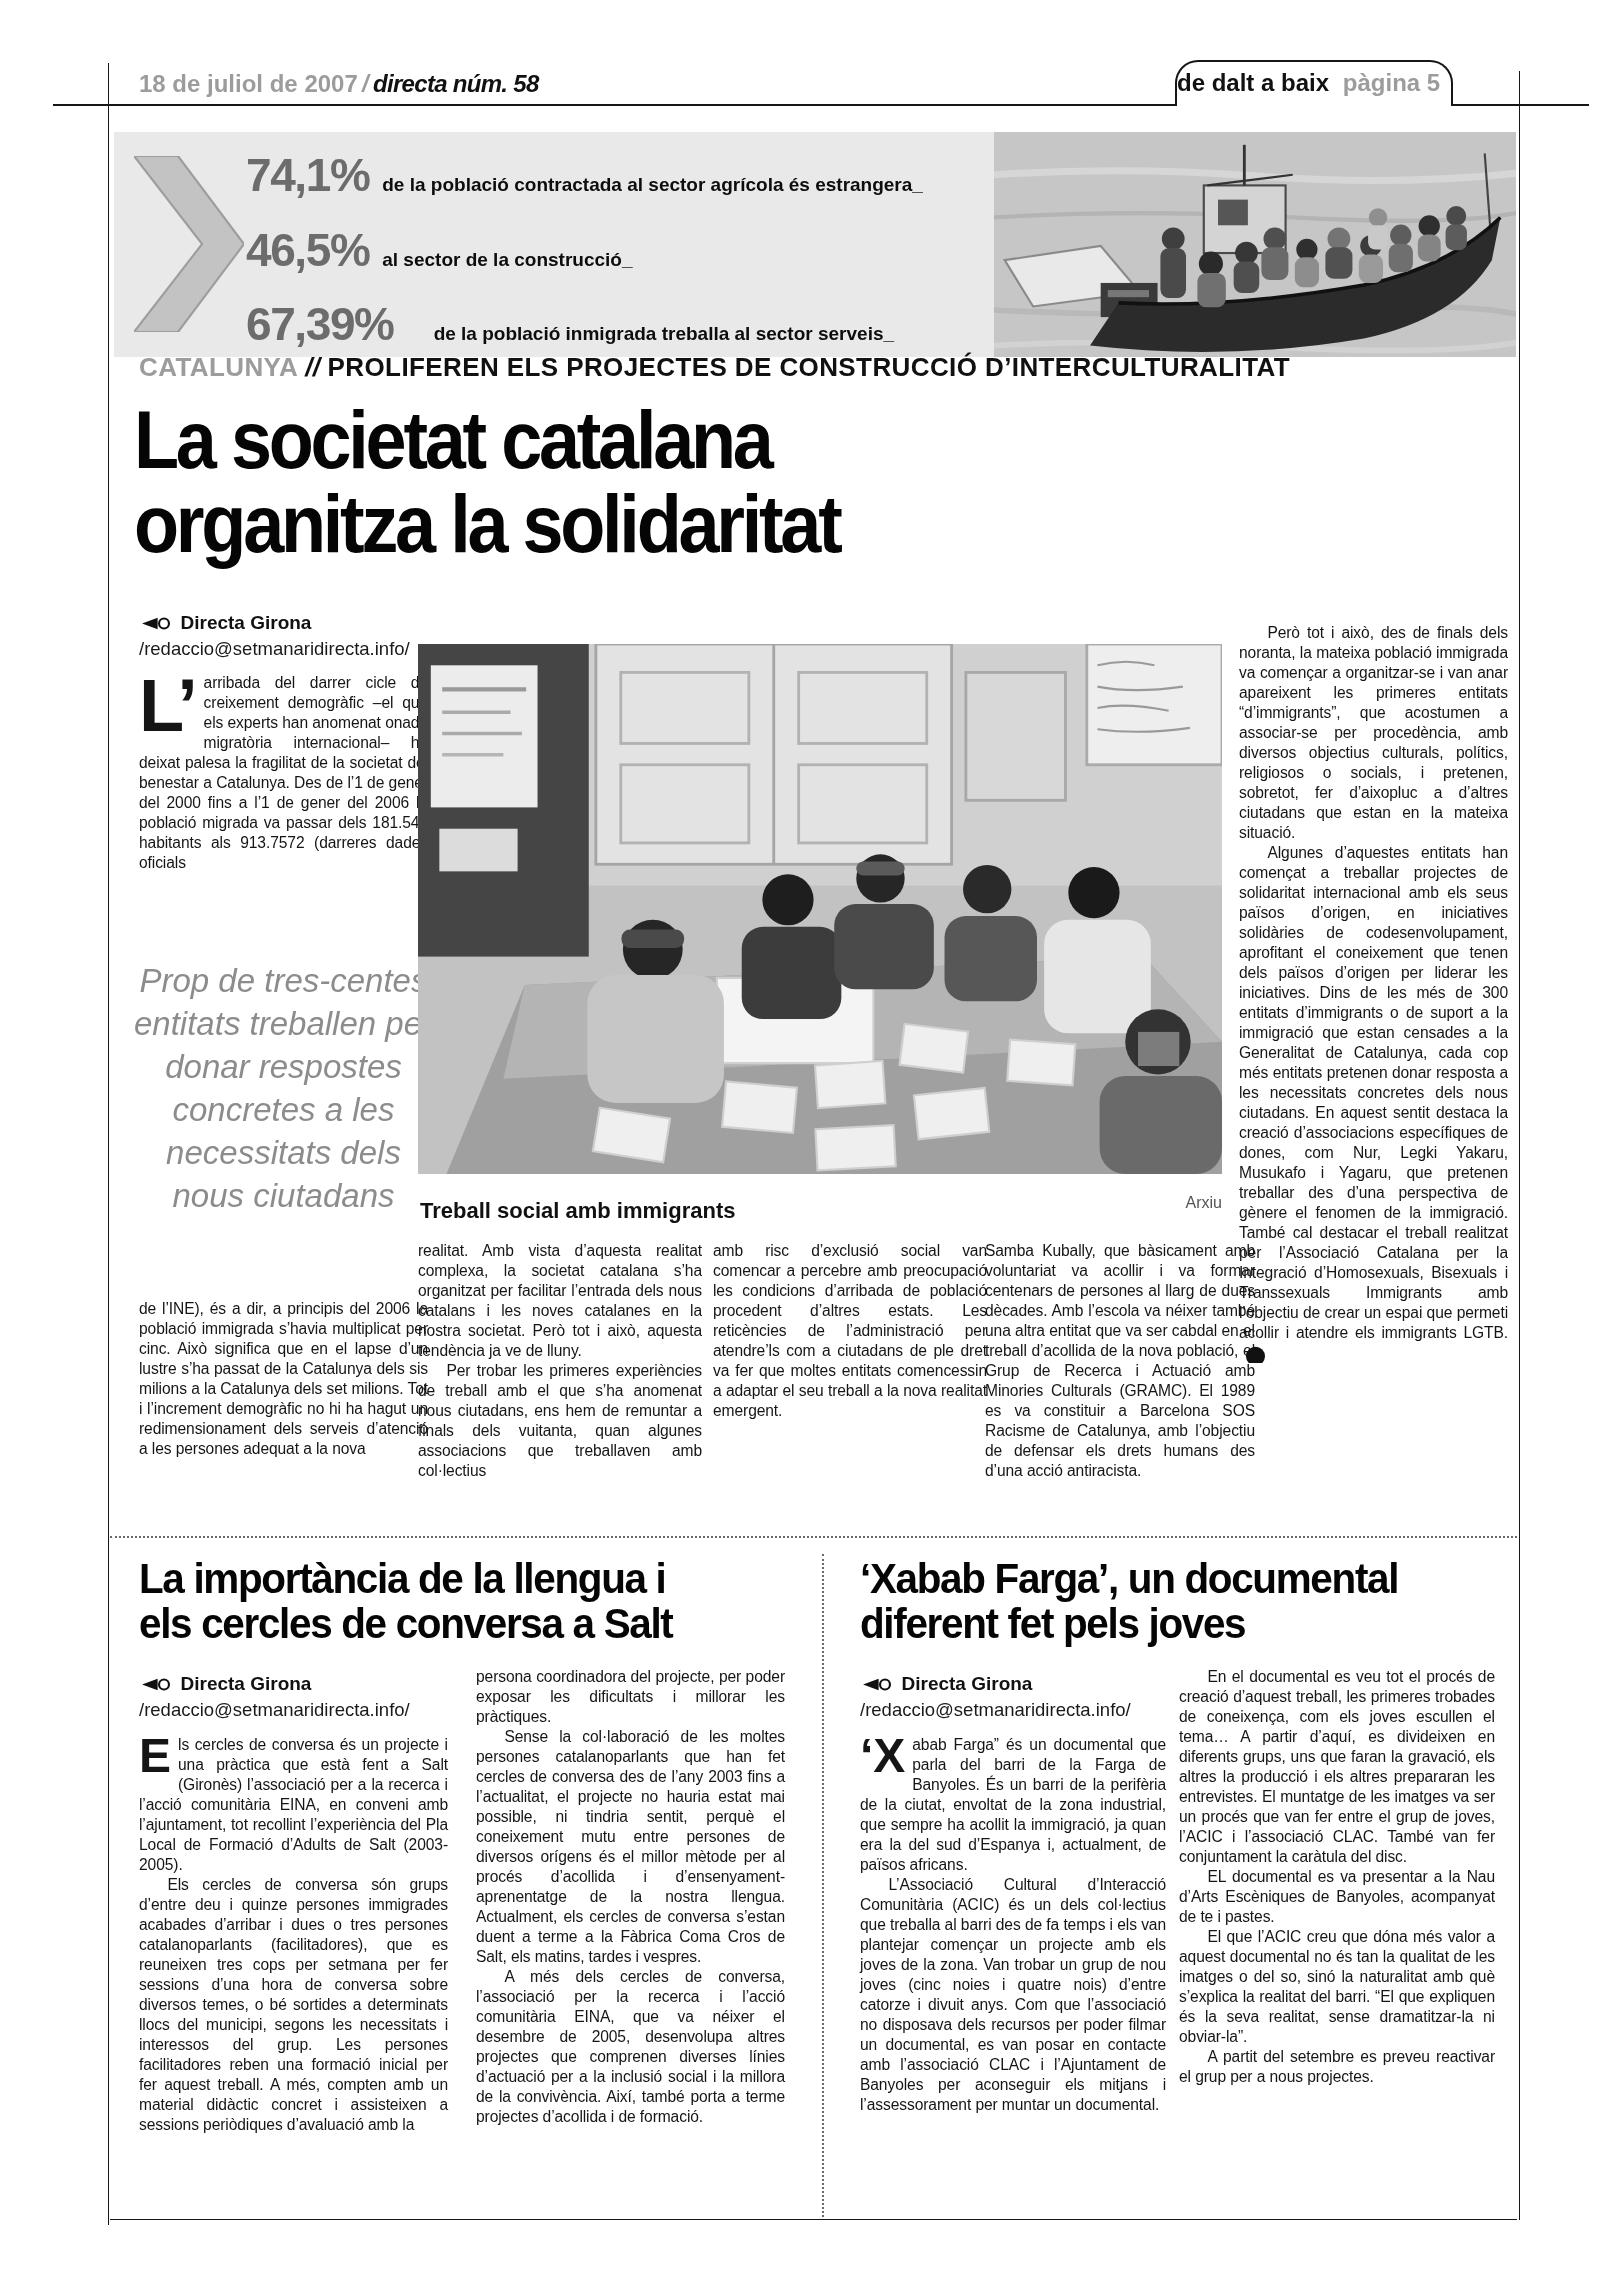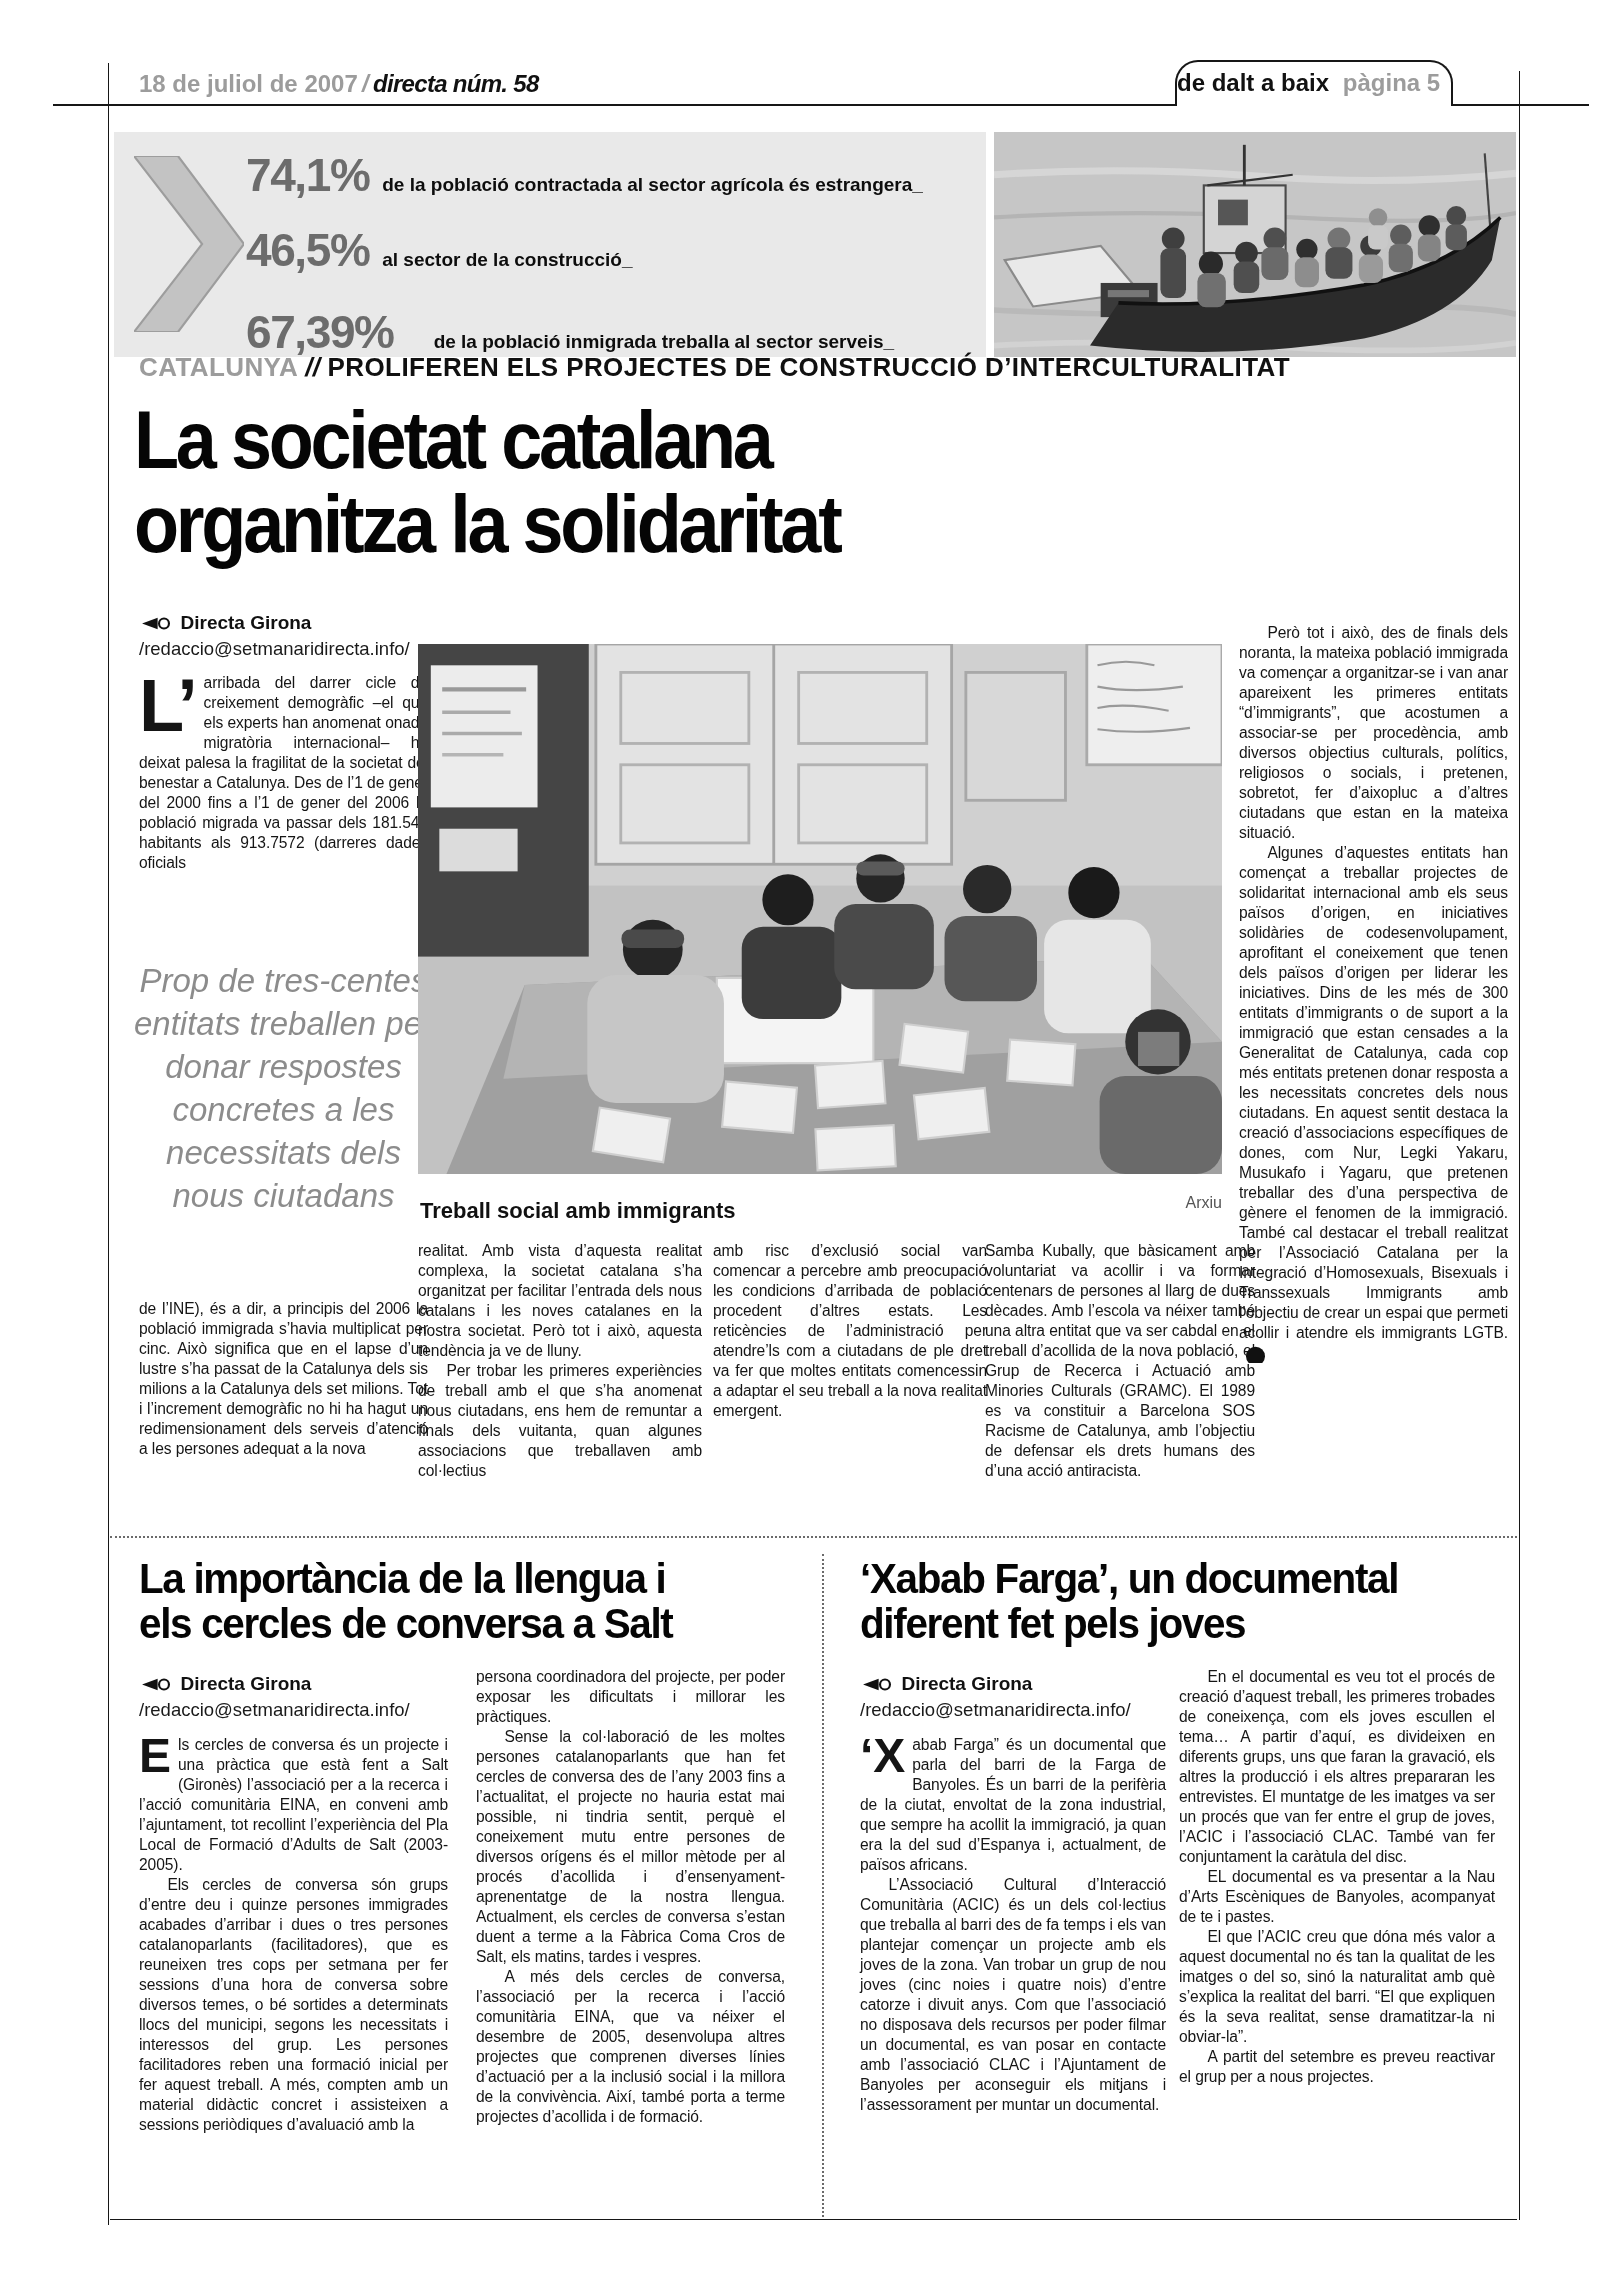--- a/index.html
+++ b/index.html
@@ -19,24 +19,24 @@
   .header-left{left:139px;top:70px;font-size:24px;font-weight:bold;white-space:nowrap;}
   .header-left .date{color:#9c9c9c;text-align:right;}
   .header-left .slash{color:#9c9c9c;font-style:italic;padding:0 4.3px;}
   .header-left .issue{color:#111;font-style:italic;letter-spacing:-0.7px;}
   .section-tab{left:1175px;top:60px;width:274px;height:44px;background:#fff;
       border:2.1px solid #161616;border-bottom:none;border-radius:23px 23px 0 0;
       line-height:41px;font-size:24px;font-weight:bold;white-space:nowrap;}
   .section-tab .tab-page{color:#9c9c9c;margin-left:7.1px;}
 
   
-  .stats-panel{left:114px;top:132px;width:872px;height:225px;background:#e9e9e9;}
+  .stats-panel{left:114px;top:132px;width:872px;height:225px;background:#e9e9e9;padding-left:35px;}
   .chevron{left:20px;top:24px;}
   .stat-row{position:absolute;left:132px;display:flex;align-items:baseline;gap:12.8px;white-space:nowrap;}
-  .stat-row.r1{top:15.6px;} .stat-row.r2{top:91px;} .stat-row.r3{top:173px;gap:40px;}
+  .stat-row.r1{top:15.6px;} .stat-row.r2{top:91px;} .stat-row.r3{top:165px;gap:40px;}
   .stat-value{font-size:46px;font-weight:bold;color:#6c6c6c;letter-spacing:-1.4px;}
   .stat-label{font-size:19px;font-weight:bold;color:#0d0d0d;}
 
   
   .boat-photo{left:994px;top:132px;width:522px;height:225px;}
   .main-photo{left:418px;top:644px;width:804px;height:530px;}
   .photo-credit{left:418px;top:1176px;width:804px;text-align:right;font-size:16px;color:#555;margin-top:18px;}
   .photo-caption{left:420px;top:1198px;font-size:22px;font-weight:bold;}
 
   

